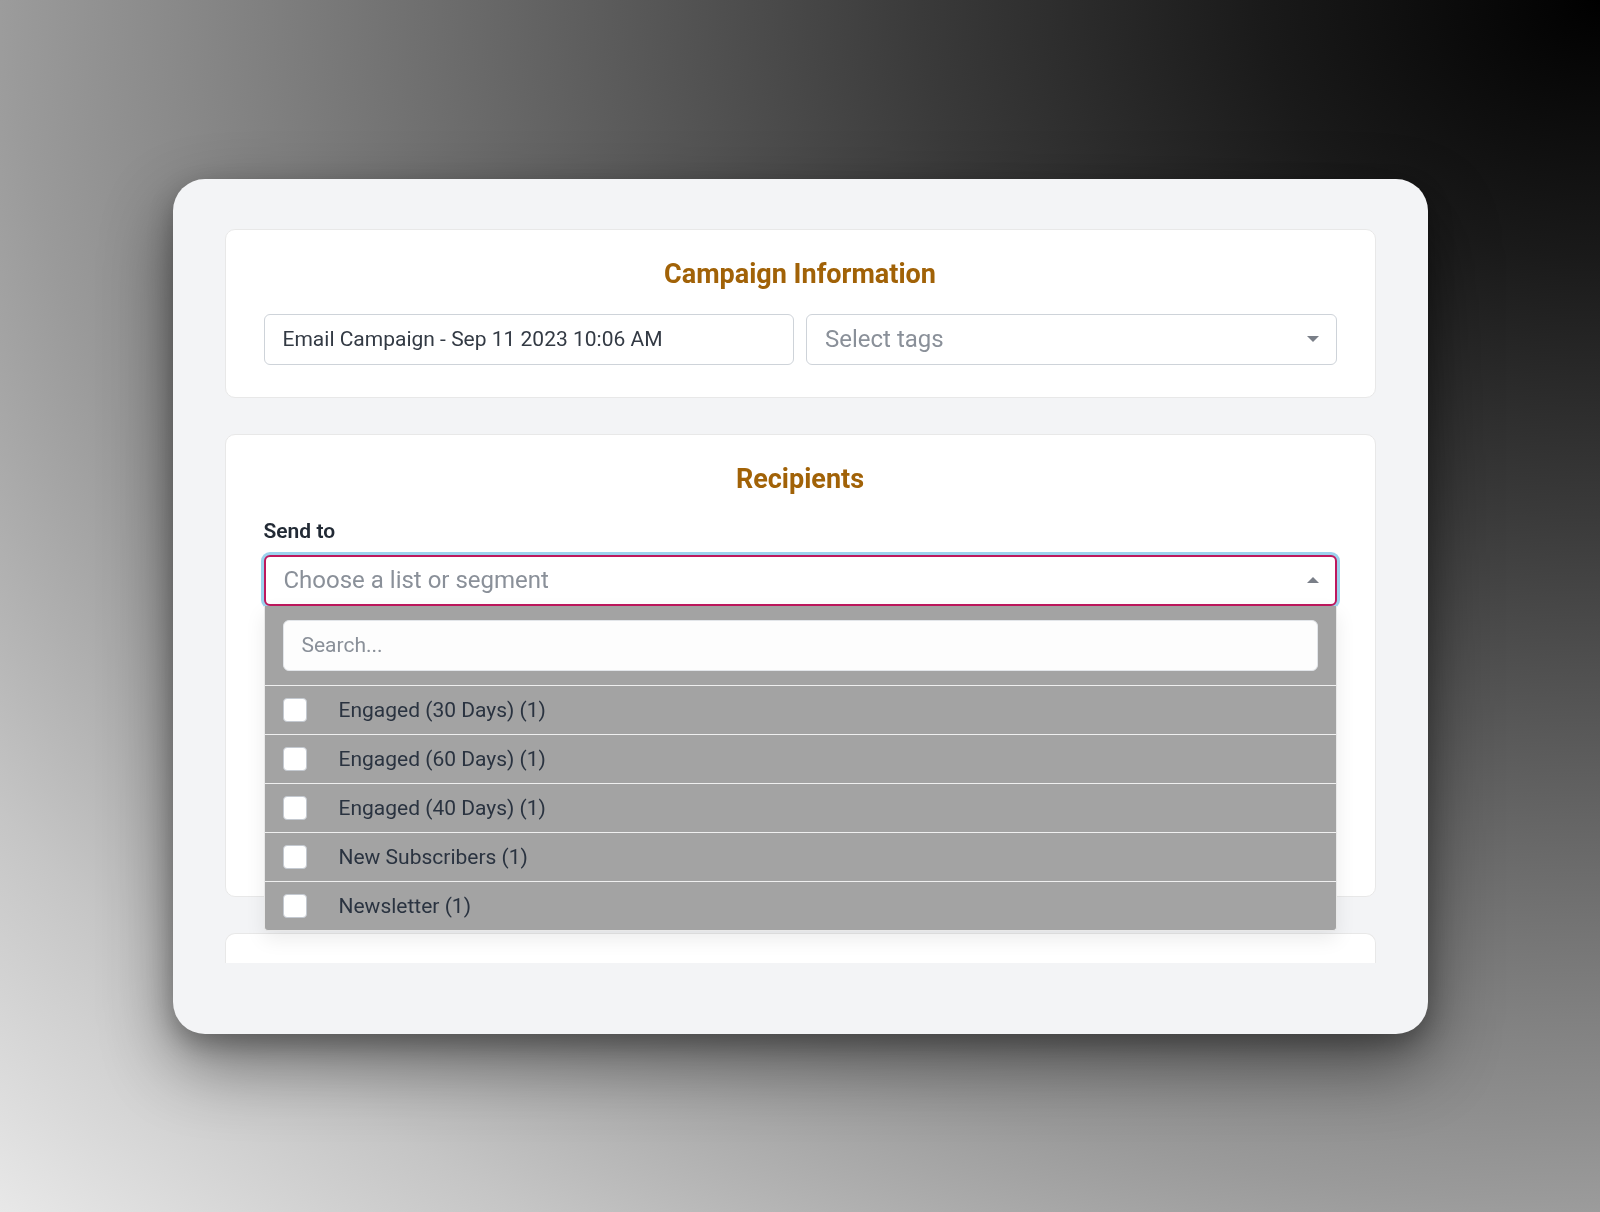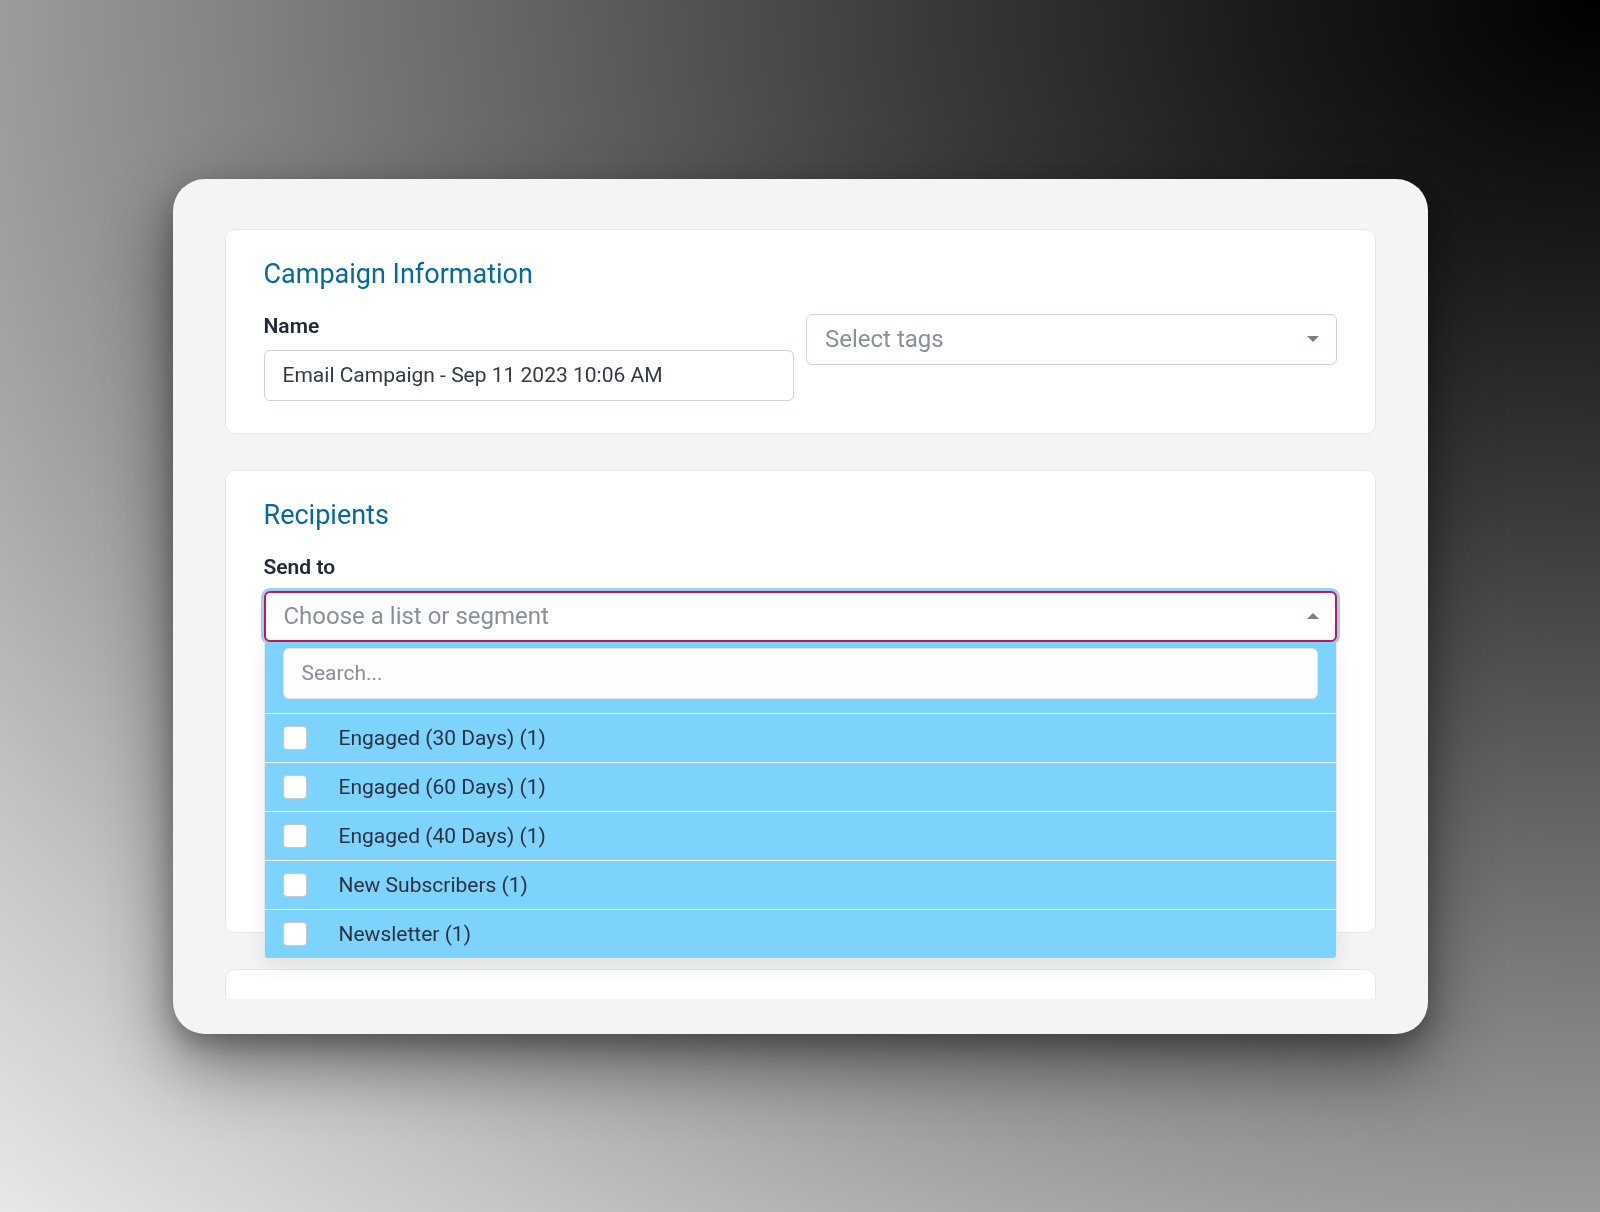--- a/index.html
+++ b/index.html
@@ -33,23 +33,24 @@
     .card {
       background: #ffffff;
       border-radius: 10px;
       border: 1px solid #e8e8e8;
       padding: 28px 38px 32px 38px;
       margin-bottom: 36px;
     }
     
     .card-title {
       font-size: 27px;
-      font-weight: 400;
-      color: #0369a1;
+      font-weight: 700;
+      color: #a16207;
       margin-bottom: 24px;
+      text-align: center;
     }
     
     .form-row {
       display: flex;
       gap: 12px;
     }
     
     .form-group {
       flex: 1;
       display: flex;
@@ -127,27 +128,27 @@
     
     .recipients-card .form-group {
       width: 100%;
     }
     
     .dropdown-panel {
       position: absolute;
       top: calc(100% + 0px);
       left: 0;
       right: 0;
-      background: #7dd3fc;
+      background: #a3a3a3;
       border-left: 1px solid #e8e8e8;
       border-right: 1px solid #e8e8e8;
       border-bottom: 1px solid #e8e8e8;
       border-radius: 0 0 4px 4px;
       box-shadow: 0 8px 20px rgba(0,0,0,0.08);
-      padding: 6px 18px 0 18px;
+      padding: 14px 18px 0 18px;
       z-index: 10;
     }
     
     .search-input {
       width: 100%;
       height: 51px;
       border: 1px solid #e2e5e9;
       border-radius: 6px;
       padding: 0 18px;
       font-size: 21px;
@@ -201,21 +202,20 @@
 </head>
 <body>
 
 <div class="outer-container">
 
   <div class="card">
     <h2 class="card-title">Campaign Information</h2>
     <div class="form-row">
 
       <div class="form-group">
-        <label class="form-label">Name</label>
         <input type="text" class="text-input" value="Email Campaign - Sep 11 2023 10:06 AM" style="">
       </div>
 
       <div class="form-group">
         <div class="select-wrap">
           <div class="select-control">
             <span>Select tags</span>
           </div>
           <span class="caret-down"></span>
         </div>

